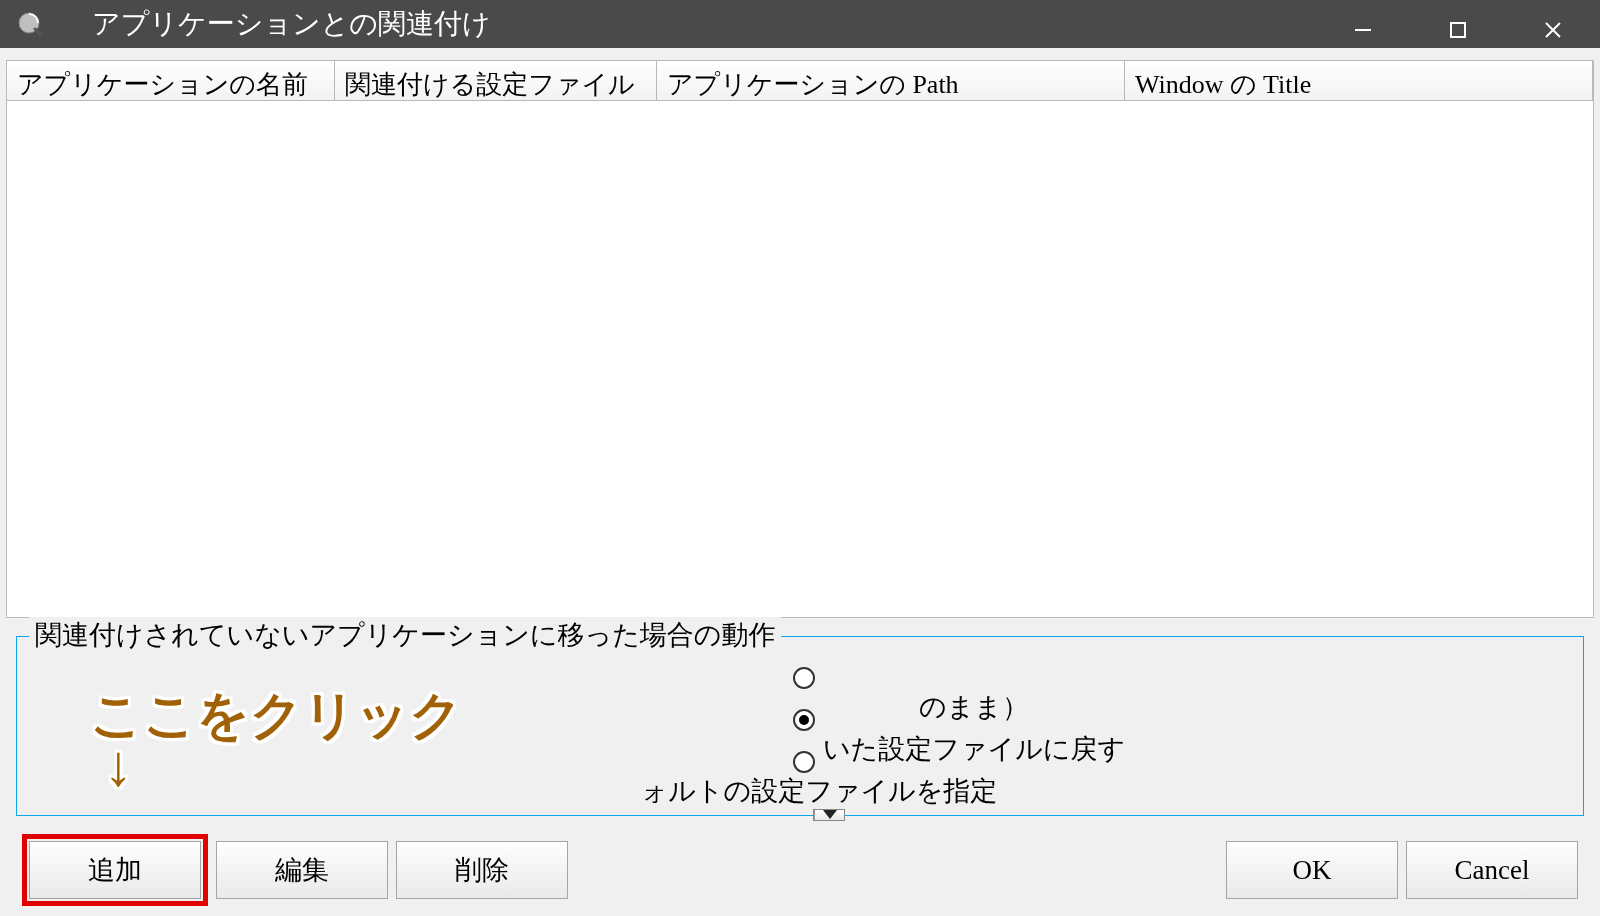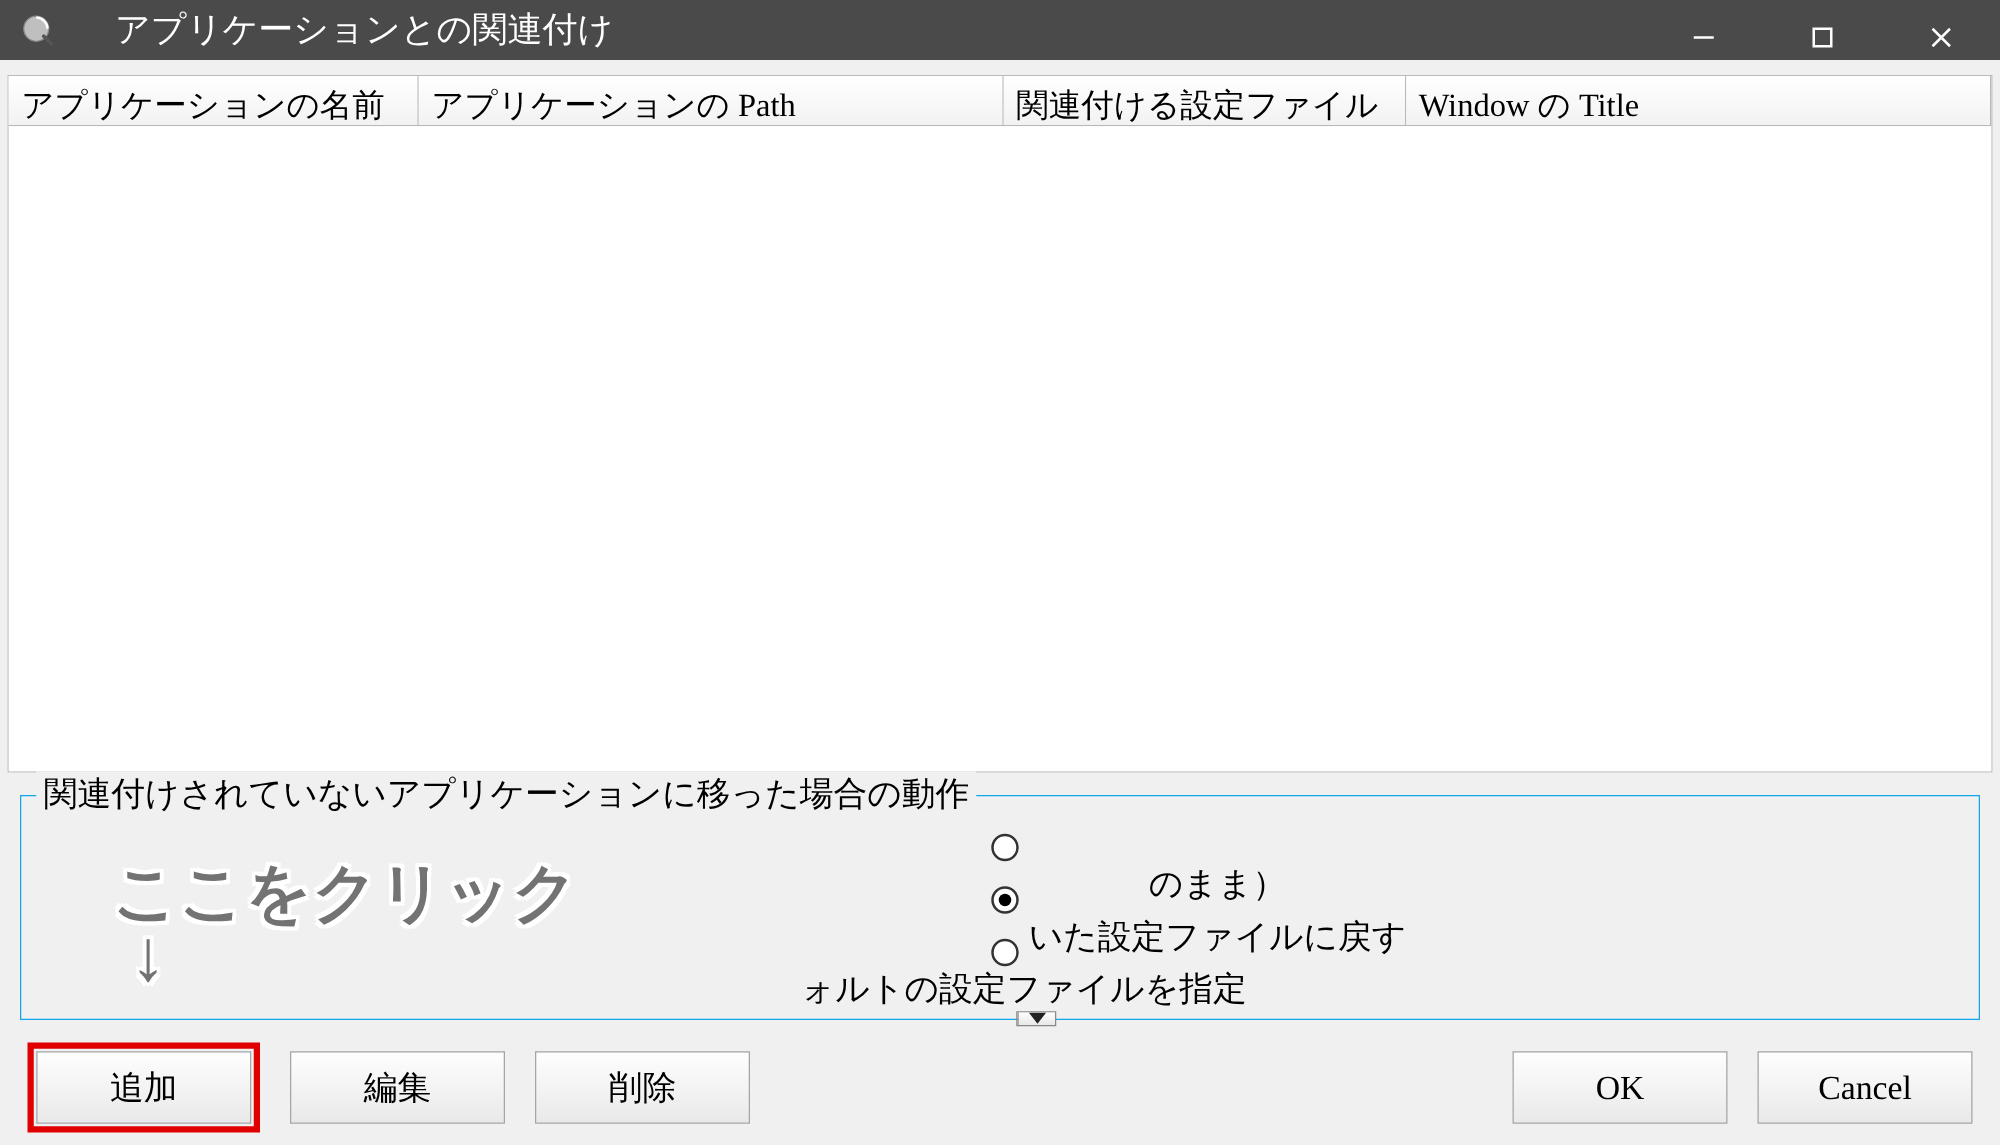--- a/index.html
+++ b/index.html
@@ -157,21 +157,21 @@
       display: flex;
       align-items: center;
       justify-content: center;
     }
 
     
     .annotation {
       position: absolute;
       font-size: 52px;
       font-weight: 700;
-      color: #737373;
+      color: #a16207;
       pointer-events: none;
       left: 90px;
       top: 688px;
       display: flex;
       flex-direction: column;
       align-items: flex-start;
       line-height: 1.05;
       text-shadow:
         -3px -3px 0 #fff, 3px -3px 0 #fff,
         -3px 3px 0 #fff, 3px 3px 0 #fff,
@@ -183,21 +183,21 @@
       font-size: 58px;
       margin-left: 14px;
       margin-top: -8px;
     }
 
     
     .button-row {
       display: flex;
       align-items: center;
       padding: 18px 16px 0 16px;
-      gap: 24px;
+      gap: 8px;
     }
     .btn {
       height: 58px;
       width: 172px;
       background: linear-gradient(#fefefe, #e9e9e9);
       border: 1px solid #a5a5a5;
       font-size: 27px;
       display: flex;
       align-items: center;
       justify-content: center;
@@ -245,22 +245,22 @@
         </svg>
       </div>
     </div>
   </div>
 
   <div class="body">
 
     <div class="list">
       <div class="list-header">
         <div class="col c1">アプリケーションの名前</div>
+        <div class="col c2">関連付ける設定ファイル</div>
         <div class="col c3">アプリケーションの Path</div>
-        <div class="col c2">関連付ける設定ファイル</div>
         <div class="col c4">Window の Title</div>
       </div>
       <div class="list-body"></div>
     </div>
 
     <div class="groupbox">
       <div class="group-legend">関連付けされていないアプリケーションに移った場合の動作</div>
 
       <div class="radio-row">
         <span class="radio"></span>

